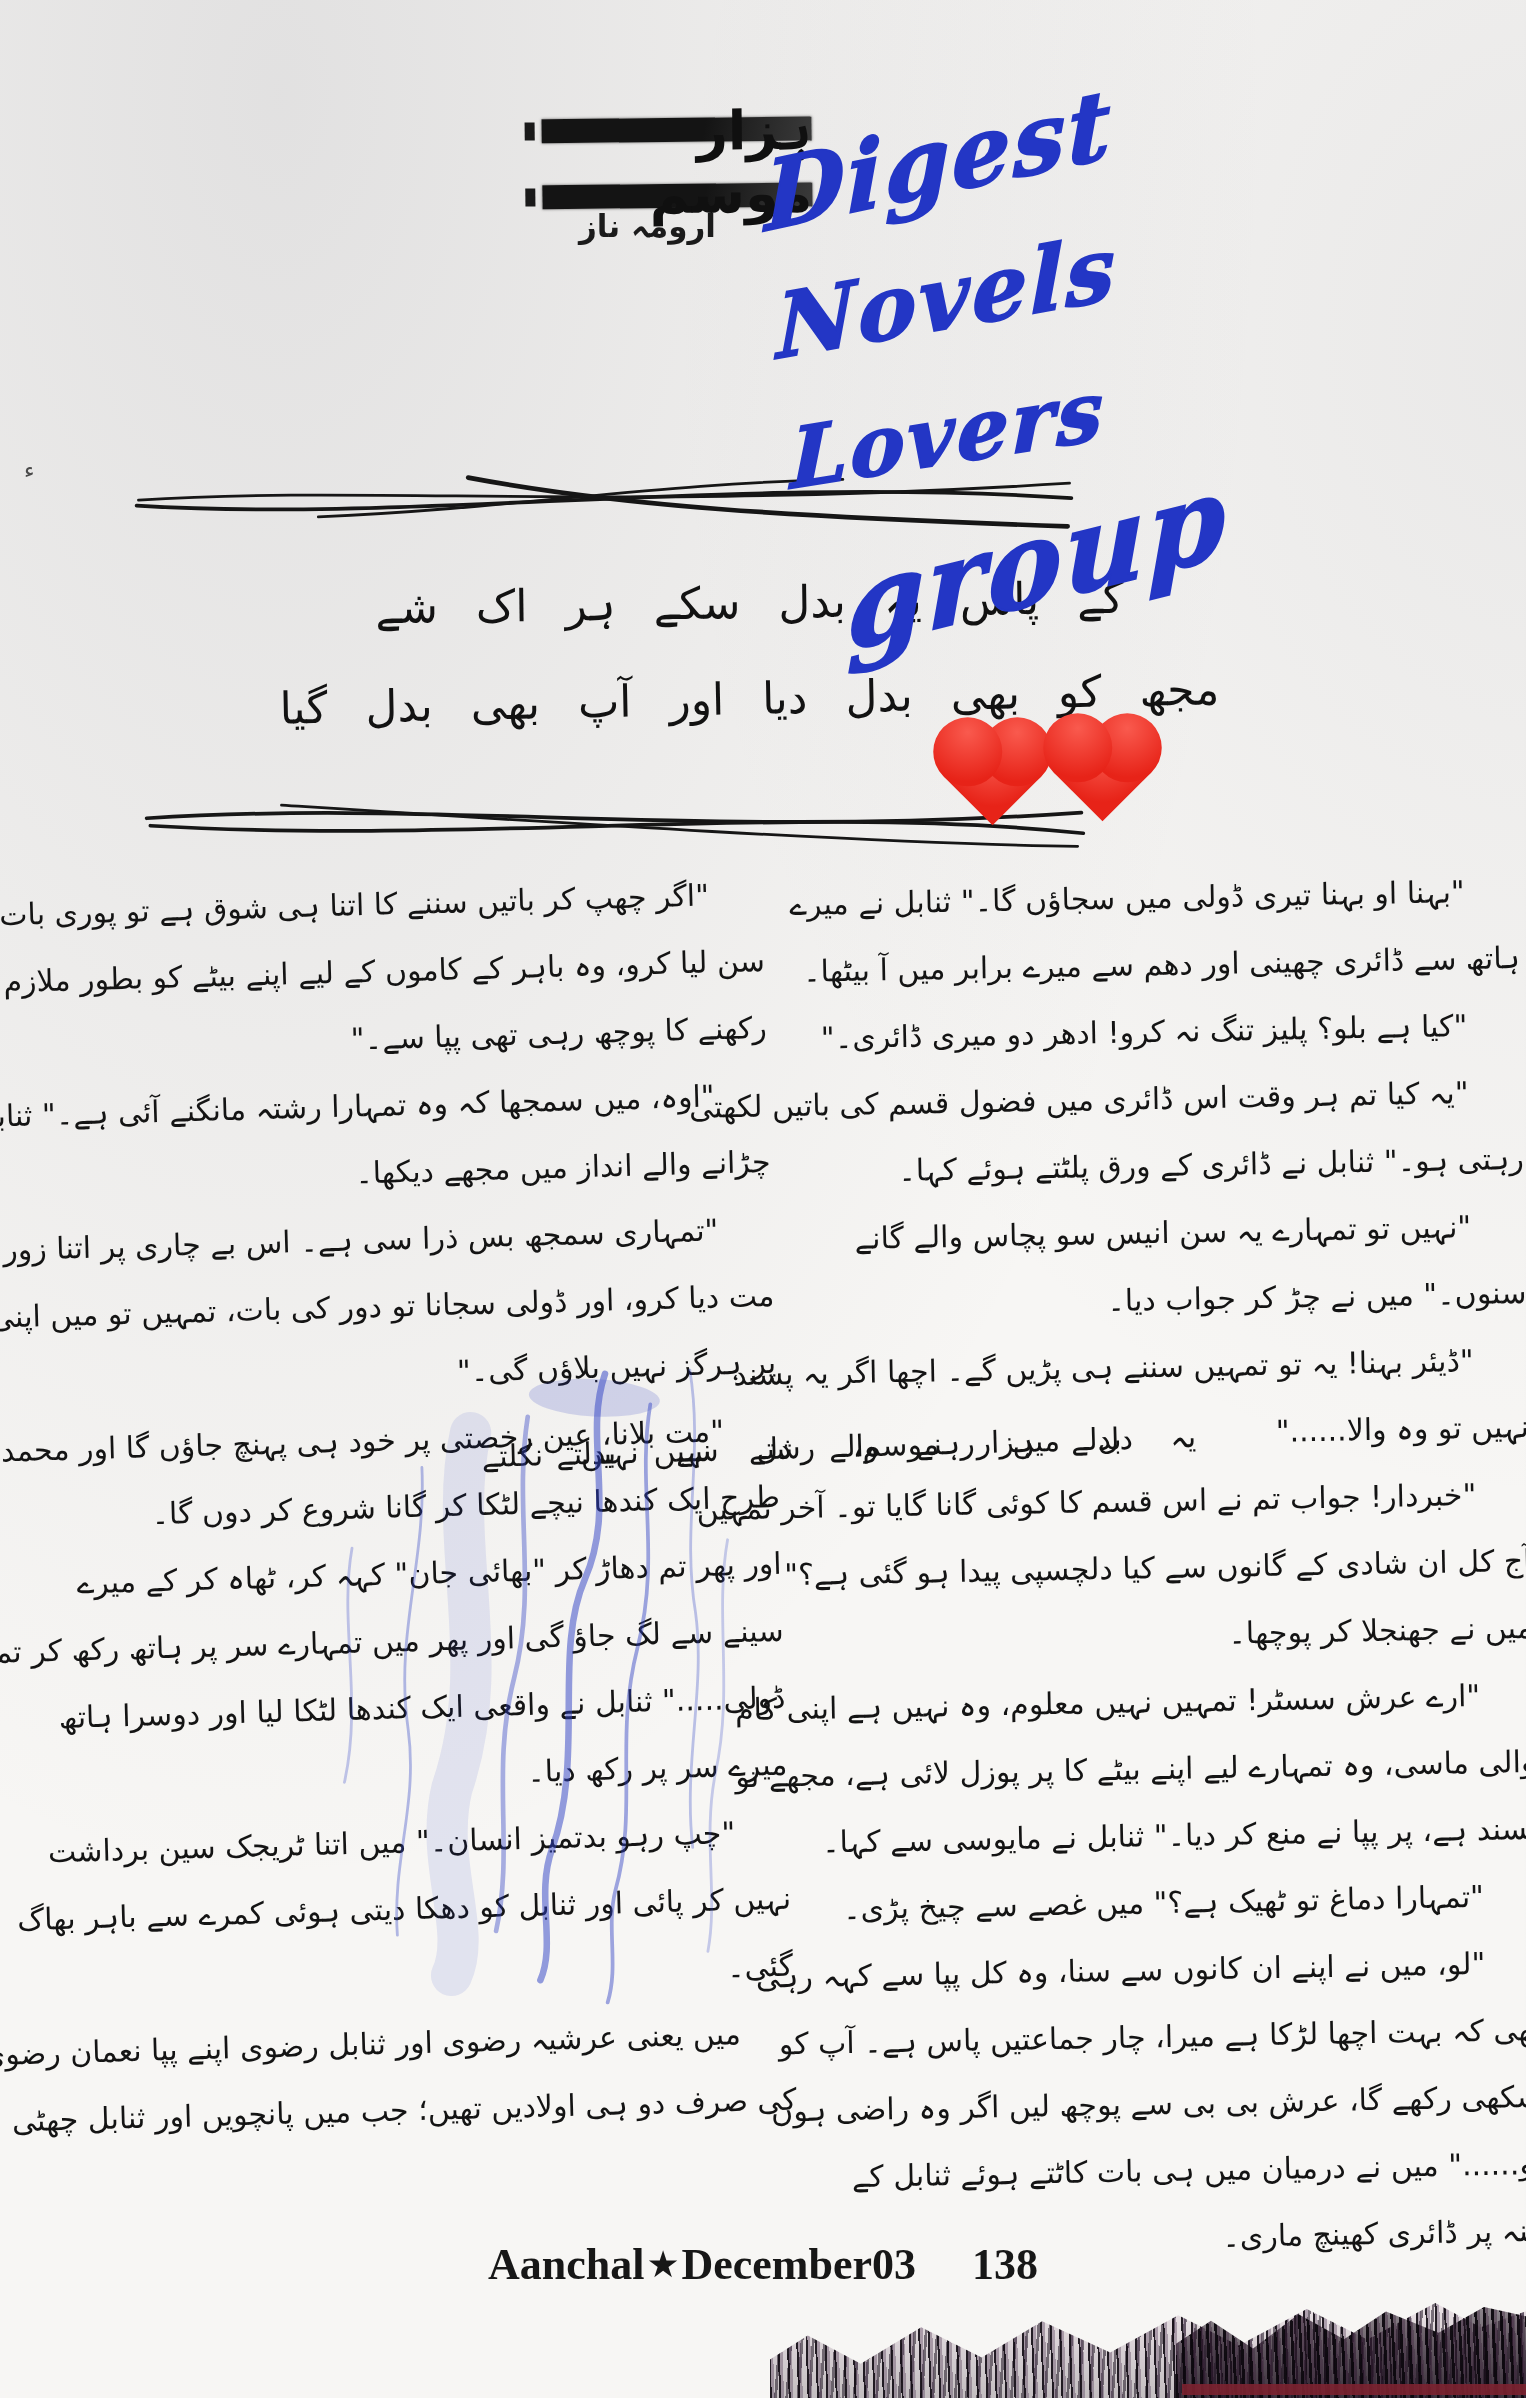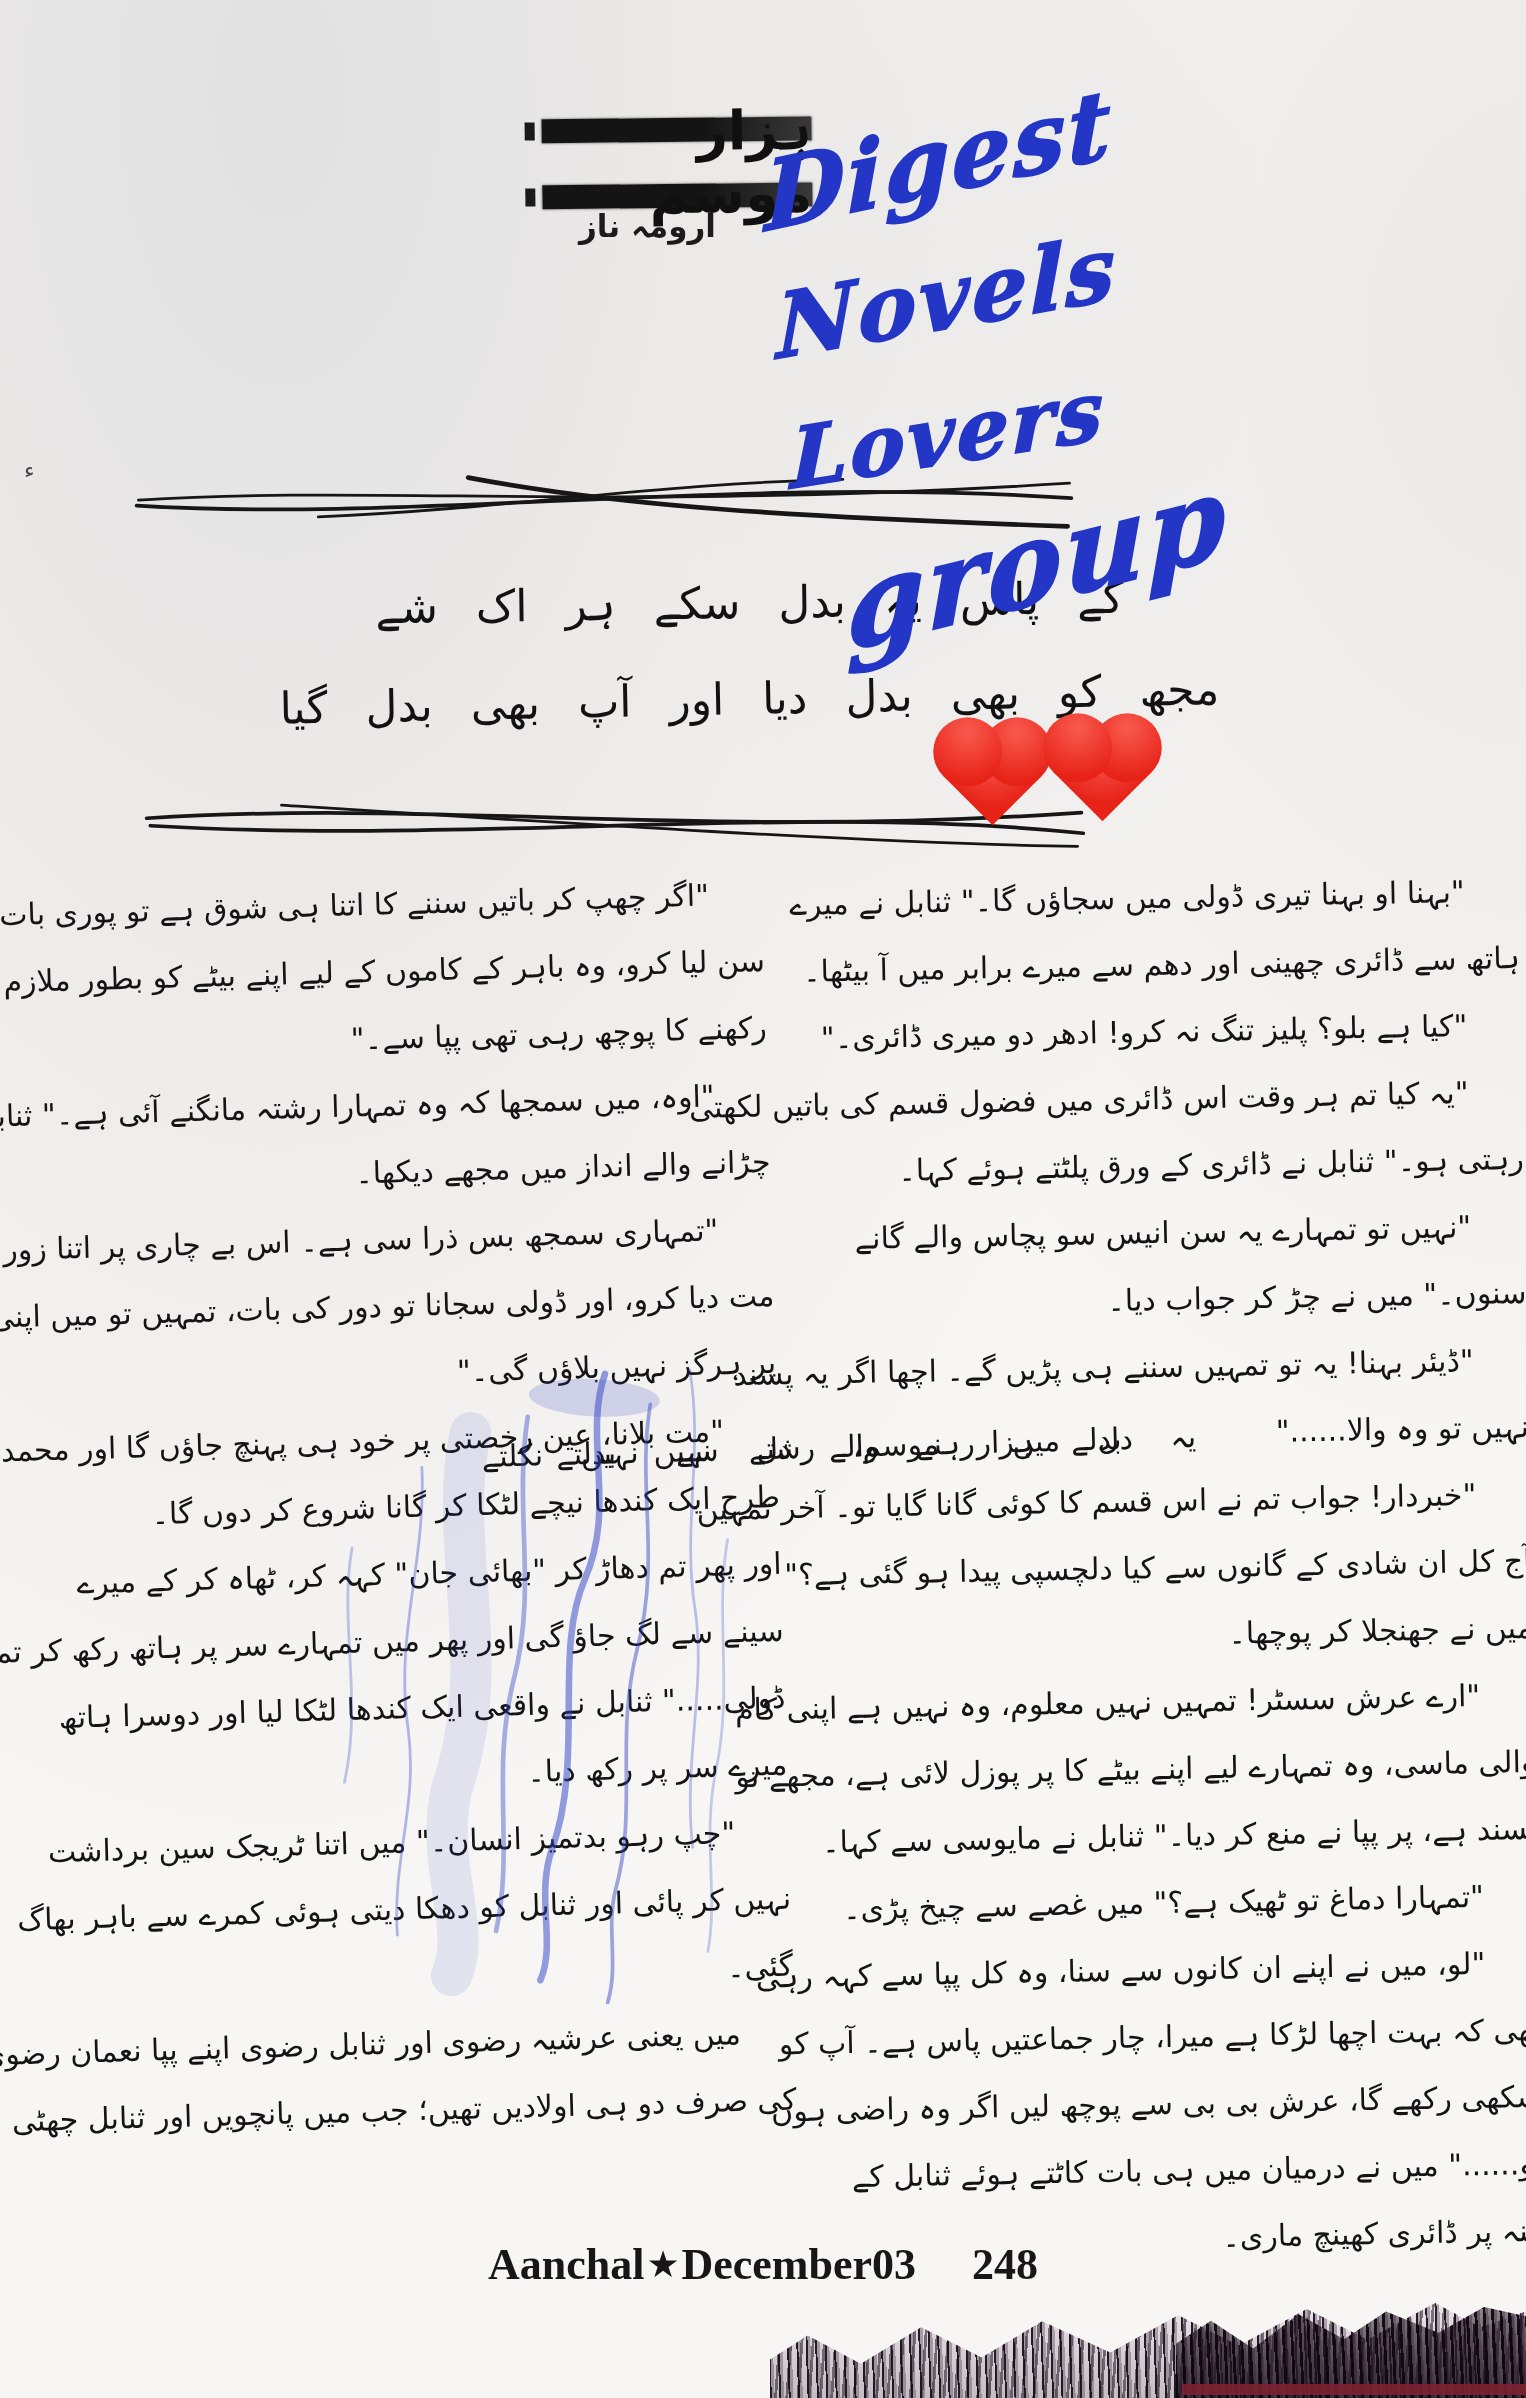--- a/index.html
+++ b/index.html
@@ -179,21 +179,21 @@
     <path d="M80,210 C70,290 100,370 85,460" stroke-width="3" opacity=".28"></path>
     <path d="M480,180 C470,260 495,340 480,430 C470,500 490,560 482,620" stroke-width="3" opacity=".25"></path>
   </svg>
 
   <div class="footer">
     <div class="mag">
       <span>Aanchal</span>
       <span class="star">★</span>
       <span>December03</span>
     </div>
-    <div>248</div>
+    <div>138</div>
   </div>
 
   <div class="smudge-band"></div>
   <div class="smudge-dense"></div>
   <div class="maroon-strip"></div>
 
 </div>
 
 
 </body></html>

